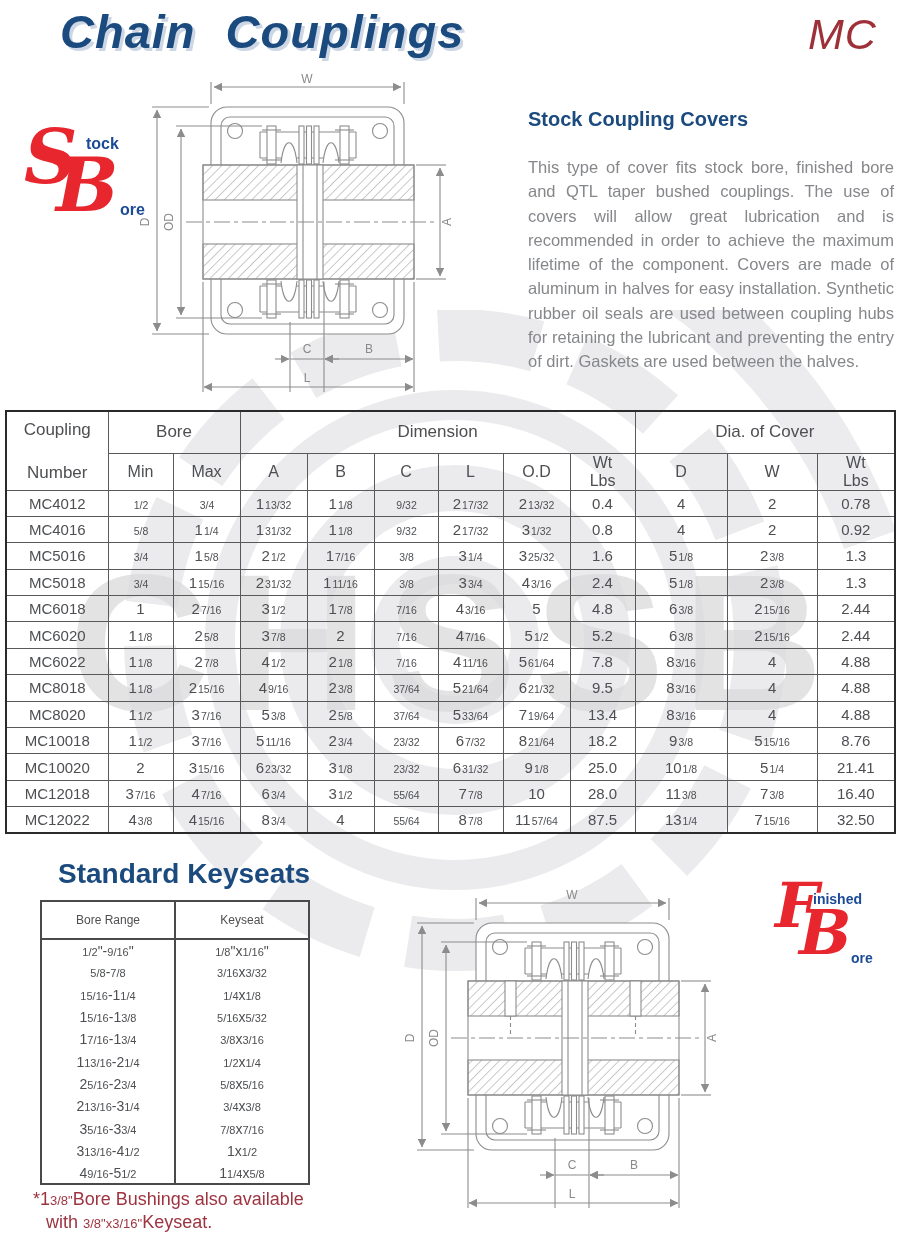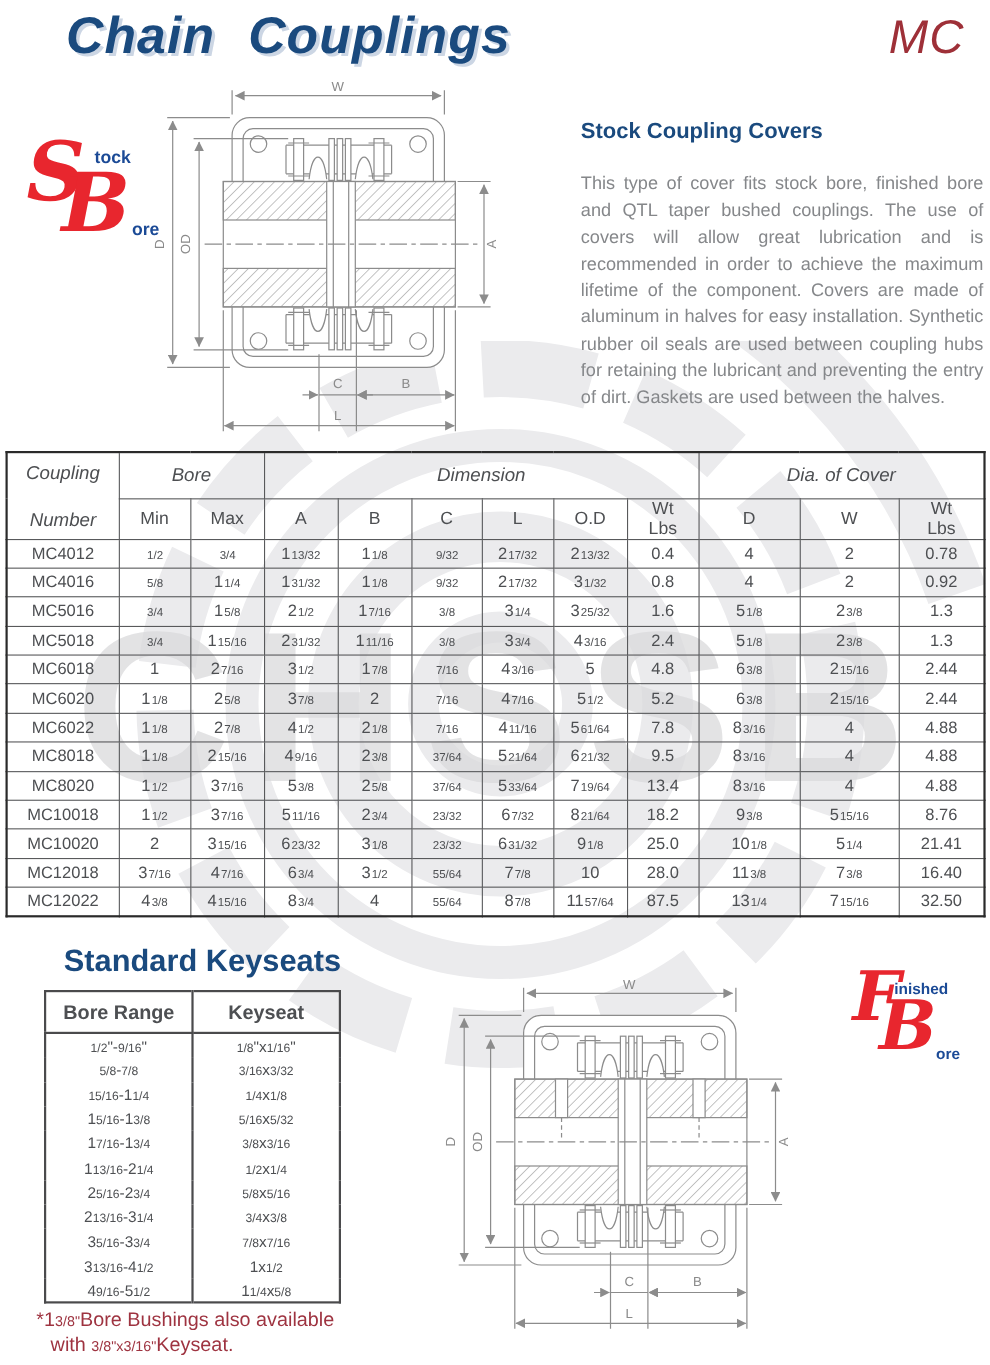--- a/index.html
+++ b/index.html
@@ -37,33 +37,33 @@
   .covers { left:528px; top:108px; width:366px; }
   .covers h2 { font-size:20px; color:#1a4a7e; margin-bottom:24px; }
   .covers p { font-size:16.5px; color:#85878a; line-height:1.47; text-align:justify; }
 
   
   table { border-collapse:collapse; }
   .main-table { left:5px; top:410px; width:889px; table-layout:fixed; }
   .main-table th, .main-table td { border:1px solid #58595b; text-align:center;
       color:#4d4f52; font-weight:normal; overflow:hidden; }
   .main-table { border:2px solid #2a2a2a; }
-  .main-table .gh { height:42px; font-size:17px; color:#47494c;font-style:italic; }
+  .main-table .gh { height:42px; font-size:17px; color:#47494c; }
   .main-table .sh th { height:37px; font-size:16px; line-height:1.1; }
   .main-table tbody td { height:26.4px; font-size:15px; }
   .main-table .cnum { font-size:15px; }
   .coupling-cell { }
   .coupling-cell div { line-height:1; }
   .coupling-cell .w1 { margin-bottom:26px; }
   .fr { font-size:10.5px; margin-left:1px; }
 
   
   .ks-heading { left:58px; top:858px; font-size:28px; font-weight:bold; color:#1a4a7e; }
   .ks-table { left:40px; top:900px; width:270px; border:2px solid #4a4a4c; table-layout:fixed; }
-  .ks-table th { height:38px; font-size:18px; font-weight:bold; color:#4d4f52;
+  .ks-table th { height:38px; font-size:12px; font-weight:normal; color:#4d4f52;
       border-bottom:2px solid #4a4a4c; }
   .ks-table td { height:22.3px; text-align:center; font-size:14px; color:#4d4f52; }
   .ks-table th:first-child, .ks-table td:first-child { border-right:2px solid #4a4a4c; }
   .ks-table td .fr { font-size:11px; margin-left:0; }
 
   
   .footnote { left:33px; top:1188px; color:#9e3340; font-size:18px; line-height:1.3; }
   .footnote .ln2 { margin-left:13px; }
   .fnsm { font-size:13px; }
 

